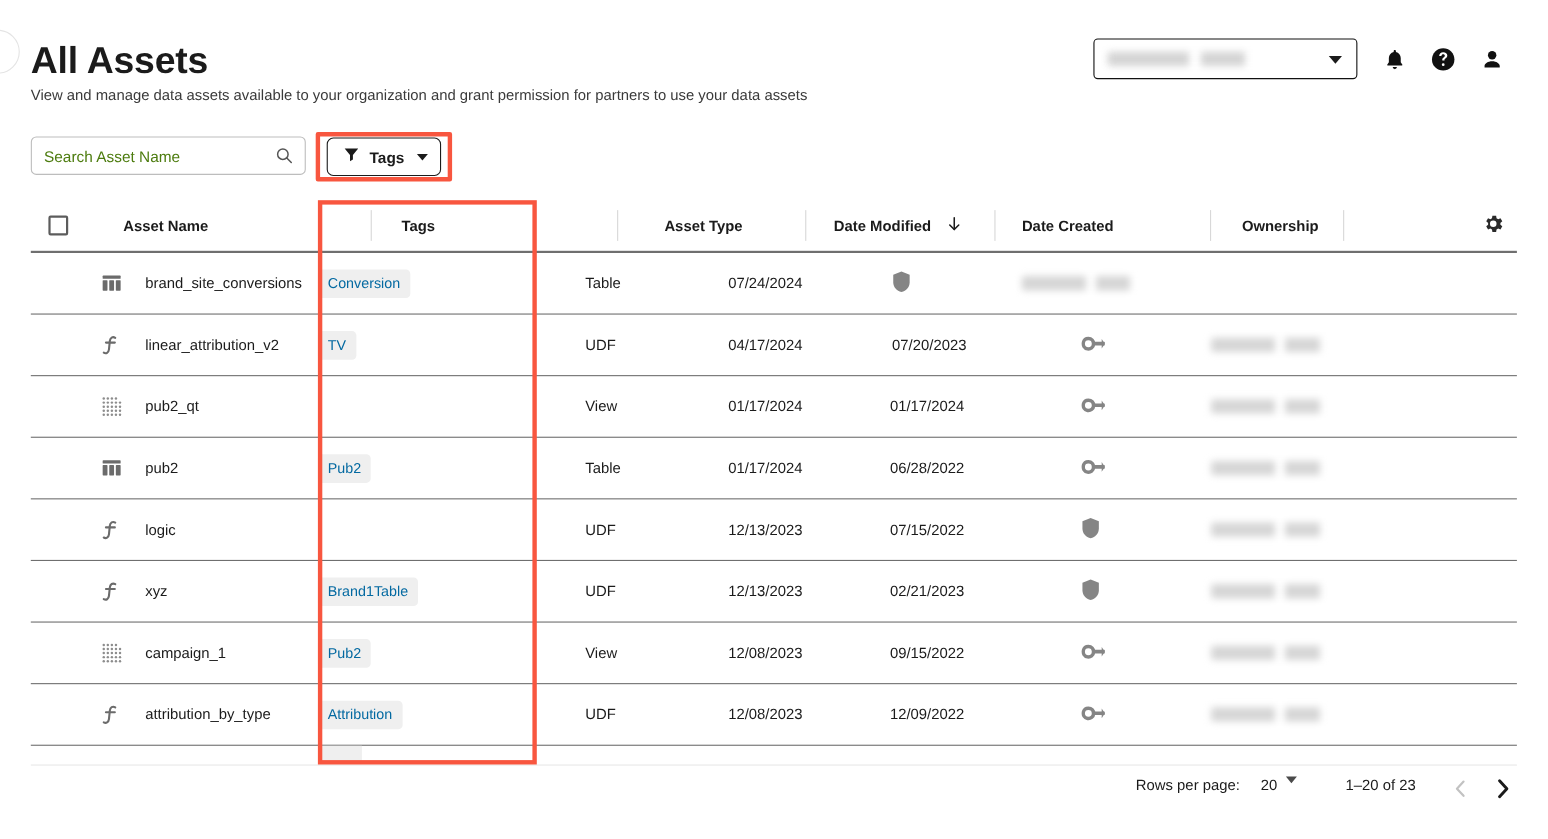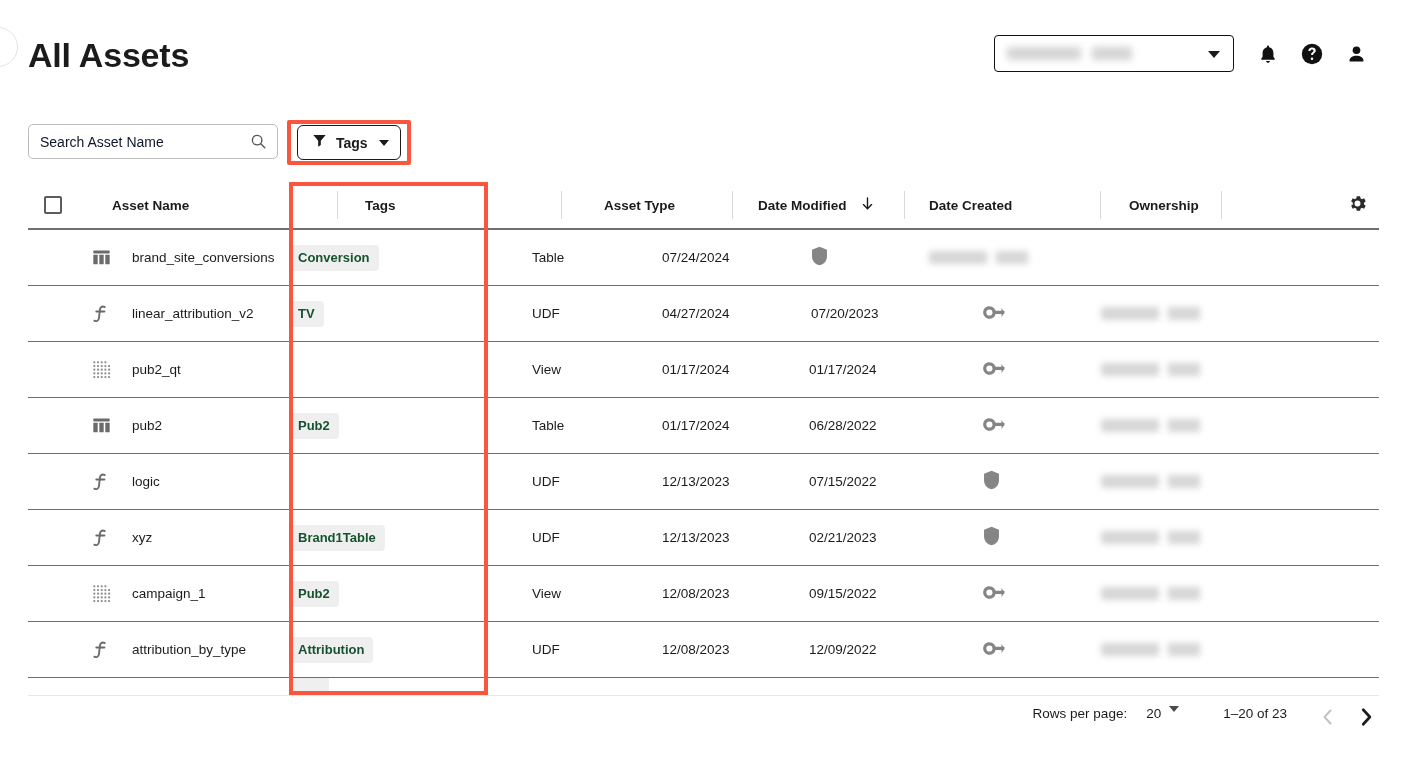--- a/index.html
+++ b/index.html
@@ -62,21 +62,21 @@
 
   
   .search-box {
     position: absolute; left: 28px; top: 124px;
     width: 250px; height: 35px;
     border: 1px solid #bdbdbd; border-radius: 5px;
     background: #fff;
     display: flex; align-items: center;
   }
   .search-box .ph {
-    margin-left: 11px; font-size: 14px; color: #0f172a;
+    margin-left: 11px; font-size: 14px; color: #4d7c0f;
   }
   .search-box .mag { position: absolute; right: 10px; top: 8px; }
 
   .tags-hl {
     position: absolute; left: 287px; top: 120px;
     width: 124px; height: 45px;
     border: 4px solid #f8563f;
     border-radius: 2px;
   }
   .tags-btn {
@@ -138,21 +138,21 @@
   .c-own   { width: 127px; }
   .c-ownby { width: 142px; }
   .c-gear  { flex: 1; justify-content: flex-end; padding-right: 11px; }
 
   .asset-icon { width: 26px; display: flex; justify-content: center; margin-right: 18px; }
 
   .tag-chip {
     display: inline-block;
     background: #efefef; border-radius: 4px;
     padding: 5px 9px 6px 9px;
-    font-size: 13px; color: #14532d; font-weight: bold;
+    font-size: 13px; color: #0369a1;
   }
 
   .owned-blur {
     width: 112px; height: 13px;
     background: linear-gradient(90deg,#d6d6d6 0 52%, #ffffff 52% 60%, #d6d6d6 60% 88%, #ffffff 88% 100%);
     filter: blur(3.4px); border-radius: 2px;
   }
 
   
   .row-partial { height: 18px; overflow: hidden; border-bottom: none; }
@@ -185,20 +185,21 @@
   .pg-btn.next { margin-left: 16px; }
 </style>
 </head>
 <body>
 
 <div id="root">
 
   <div class="edge-circle"></div>
 
   <div class="page-title">All Assets</div>
+  <div class="page-subtitle">View and manage data assets available to your organization and grant permission for partners to use your data assets</div>
 
   <div class="org-select">
     <div class="blur-text"></div>
     <div class="caret-down"></div>
   </div>
 
   <div class="hdr-icon" id="bell-btn">
     <svg width="22" height="23" viewBox="0 0 24 24" fill="#111">
       <path d="M12 2.2c-.62 0-1.12.5-1.12 1.12v.72C8.03 4.6 6.1 7.1 6.1 10.05v4.3l-1.5 2.2c-.3.45.02 1.05.56 1.05h13.68c.54 0 .86-.6.56-1.05l-1.5-2.2v-4.3c0-2.95-1.93-5.45-4.78-6.01v-.72c0-.62-.5-1.12-1.12-1.12z"></path>
       <path d="M9.9 19.1c.14 1.13 1.08 2 2.1 2s1.96-.87 2.1-2H9.9z"></path>
@@ -330,21 +331,21 @@
             </span>
             <span>linear_attribution_v2</span>
           </div>
           <div class="cell c-tags">
             <span class="tag-chip">TV</span>
           </div>
           <div class="cell c-type">
             <span style="margin-left:43px">UDF</span>
           </div>
           <div class="cell c-dmod">
-            <span style="margin-left:26px">04/27/2024</span>
+            <span style="margin-left:26px">04/17/2024</span>
           </div>
           <div class="cell c-dcre">
             <span style="margin-left:27px">07/20/2023</span>
           </div>
           <div class="cell c-own">
             <span style="margin-left:27px"><svg width="22" height="15" viewBox="0 0 24 16" fill="#858585">
                 <path d="M7 1.1a6.9 6.9 0 00-6.6 5.05h.02A6.9 6.9 0 107 1.1zm0 3.5a3.4 3.4 0 110 6.8 3.4 3.4 0 010-6.8z"></path>
                 <rect x="10.8" y="6.1" width="12.4" height="3.6" rx="0.5"></rect>
                 <path d="M20.2 3.2 23.4 8l-3.2 4.8z"></path>
               </svg></span>

